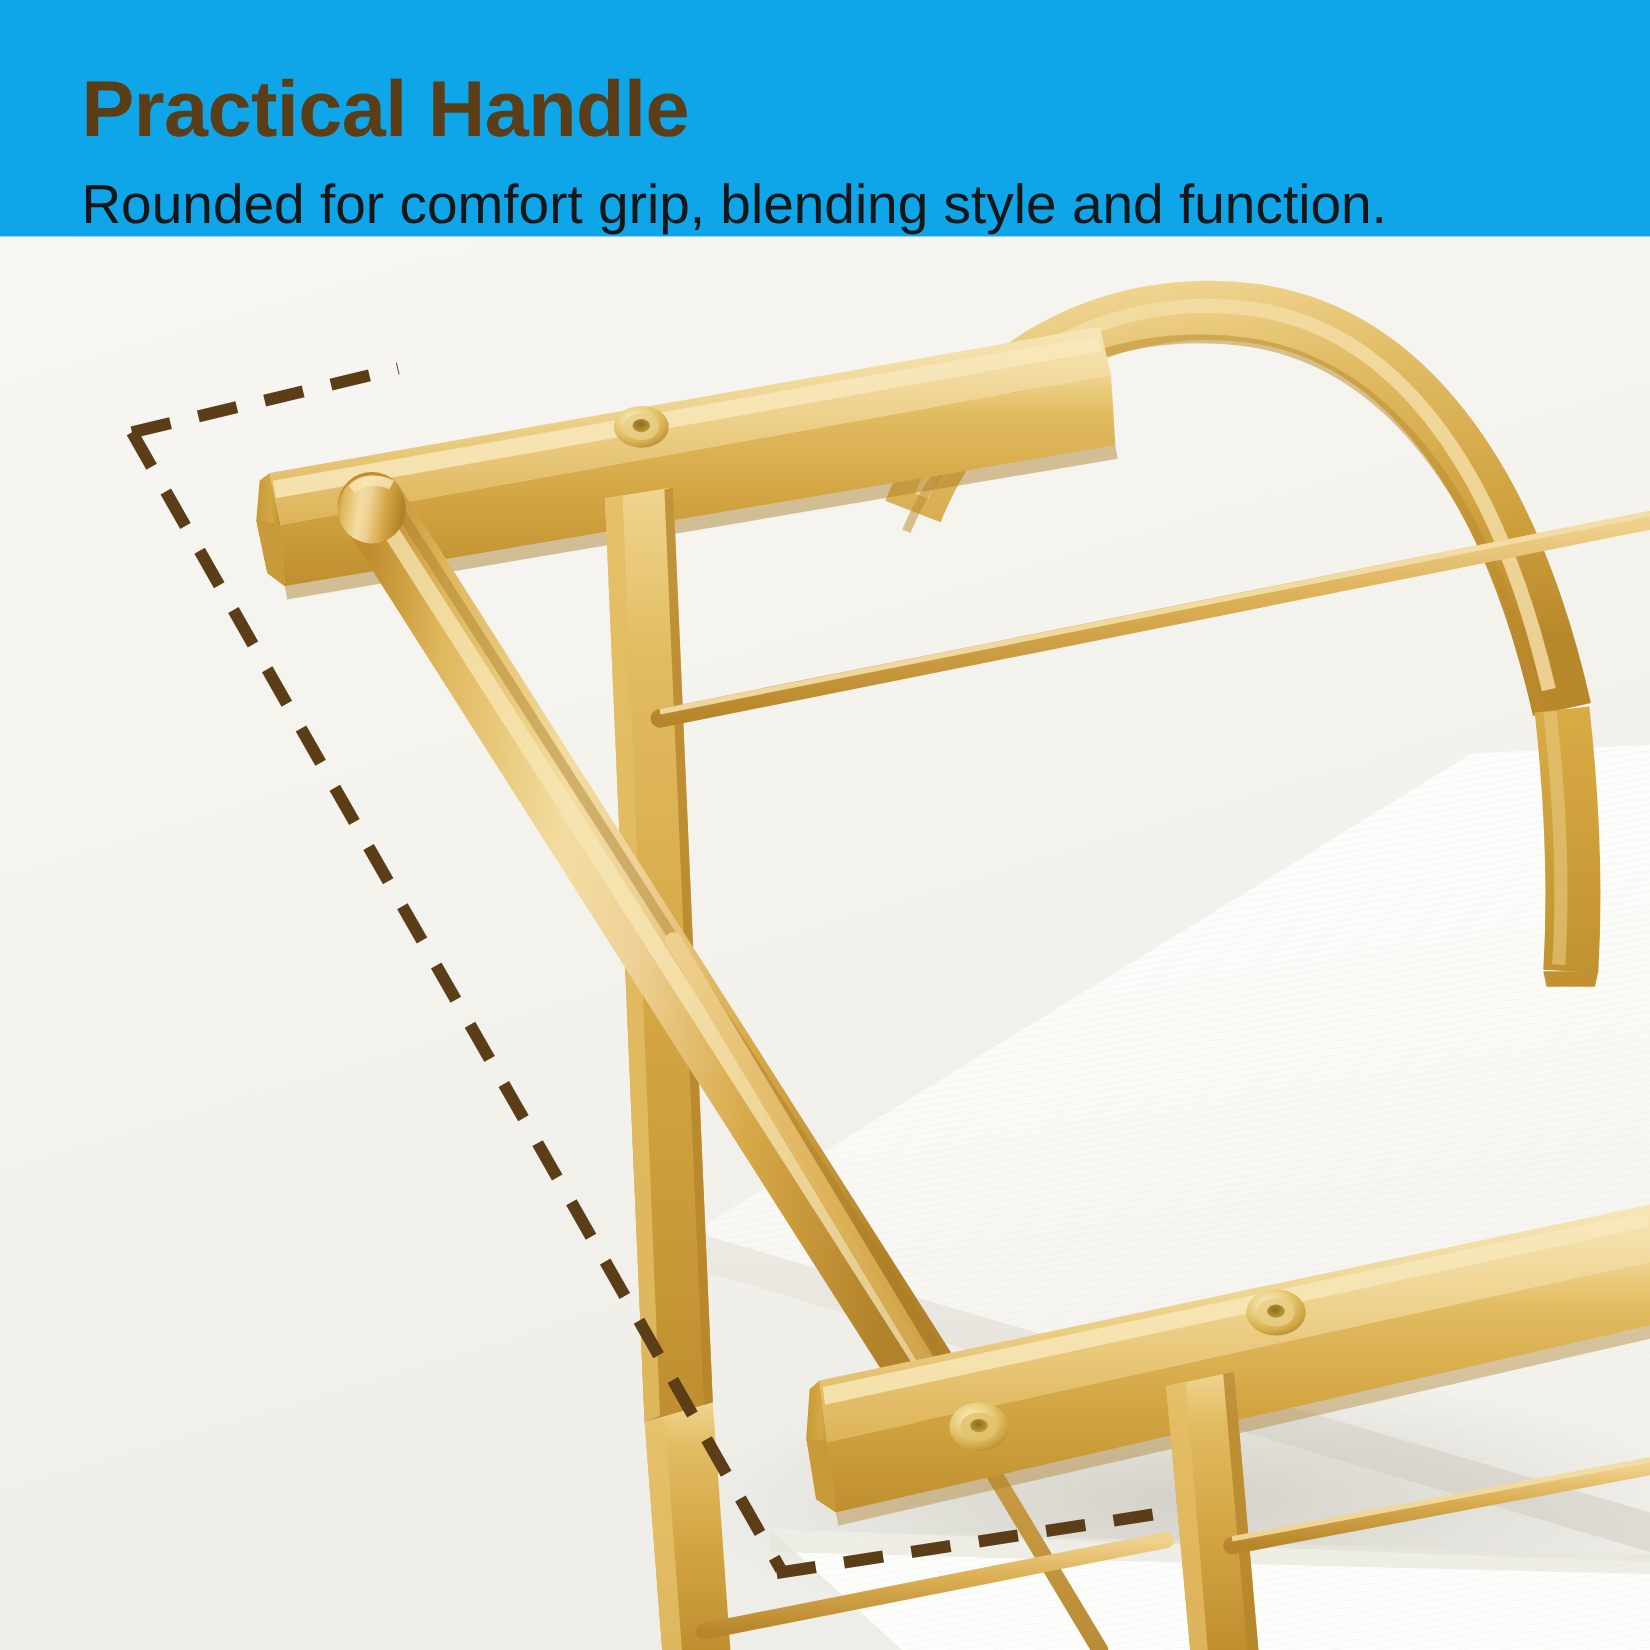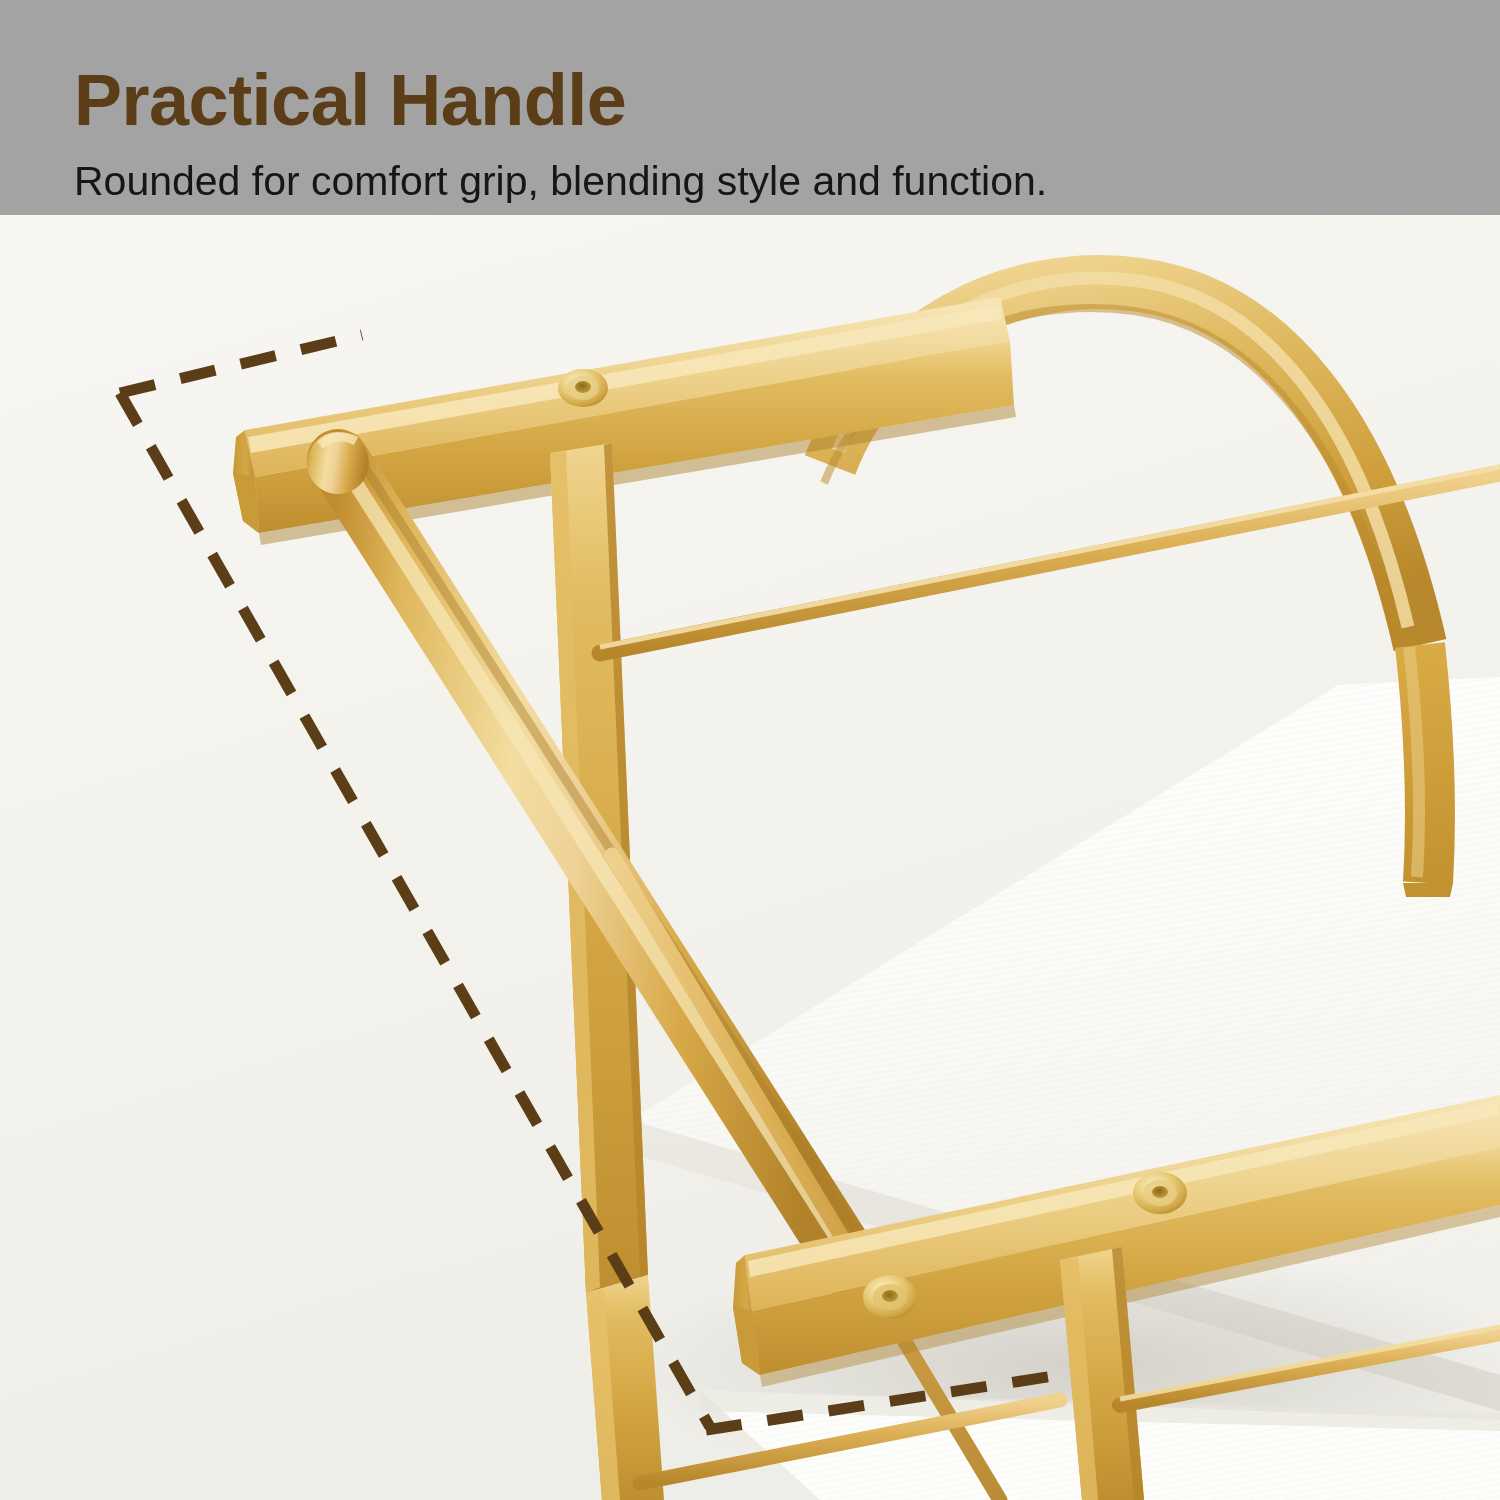--- a/index.html
+++ b/index.html
@@ -29,21 +29,21 @@
     font-size: 72px;
     font-weight: bold;
     letter-spacing: -0.5px;
     color: #5b3d17;
     line-height: 1.02;
     margin: 0;
     white-space: nowrap;
   }
   #subtitle {
     font-family: "Liberation Sans", sans-serif;
-    font-size: 41px;
+    font-size: 50px;
     font-weight: normal;
     color: #161616;
     line-height: 1.1;
     margin: 22px 0 0 0;
     white-space: nowrap;
   }
 
   
   #photo {
     position: absolute;
@@ -52,21 +52,21 @@
     width: 1500px;
     height: 1285px;
     overflow: hidden;
     background: #f6f5f1;
   }
   #photo svg { display: block; }
 </style>
 </head>
 <body>
 
-<div id="stage" style="background: #a3a3a3;">
+<div id="stage" style="background: #0ea5e9;">
 
   <div id="headline">
     <h1 id="title" style="color: rgb(91, 61, 23);">Practical Handle</h1>
     <p id="subtitle" style="color: rgb(22, 22, 22);">Rounded for comfort grip, blending style and function.</p>
   </div>
 
   <div id="photo">
     <svg width="1500" height="1285" viewBox="0 0 1500 1285" xmlns="http://www.w3.org/2000/svg">
       <defs>
 

